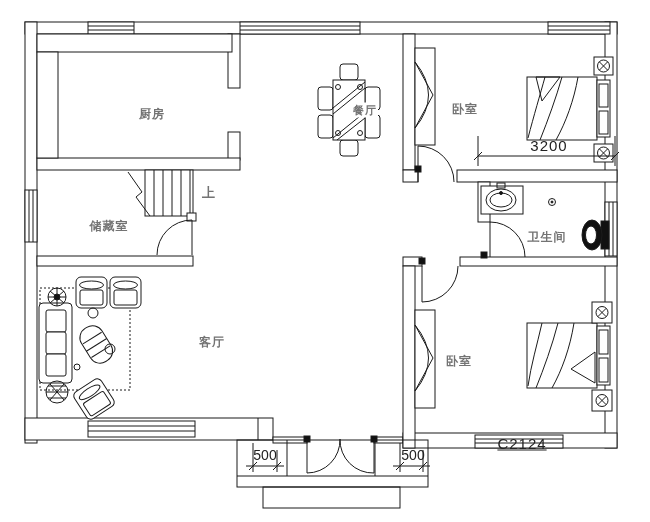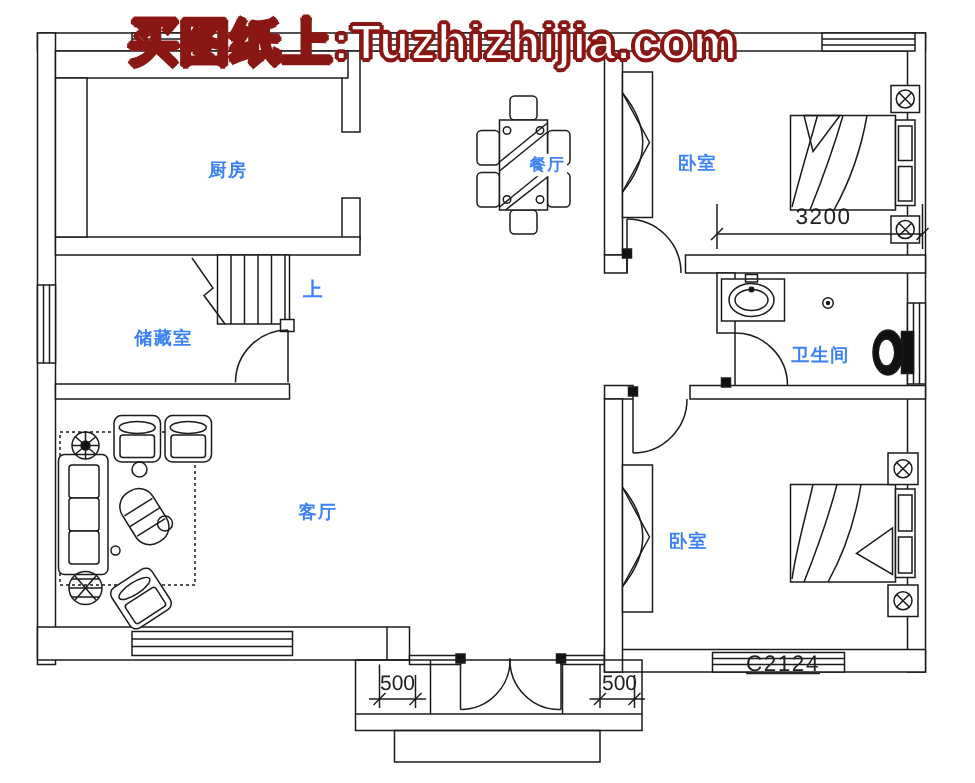--- a/index.html
+++ b/index.html
@@ -1,19 +1,19 @@
 <!DOCTYPE html>
 <html><head>
 <meta charset="utf-8">
 <style>
   html,body{margin:0;padding:0;background:#fff;}
   #stage{position:relative;width:650px;height:522px;background:#fff;overflow:hidden;
          font-family:"Liberation Sans", sans-serif;}
   #plan-svg{position:absolute;left:0;top:0;}
-  .lbl{position:absolute;transform:translate(-50%,-50%);color:#3b82f6;font-size:12px;
+  .lbl{position:absolute;transform:translate(-50%,-50%);color:#737373;font-size:12px;
        font-weight:bold;white-space:nowrap;letter-spacing:1px;}
   .lbl.dining{background:#fff;padding:0 1px;font-size:11px;}
   .dim{position:absolute;transform:translate(-50%,-50%);color:#222;font-size:14px;
        font-family:"Liberation Sans", sans-serif;white-space:nowrap;}
   .dim.big{font-size:15px;letter-spacing:1px;}
   #watermark{position:absolute;left:86px;top:6px;width:540px;
        font-size:33px;font-weight:bold;letter-spacing:1px;color:#fff;
        -webkit-text-stroke:1.5px #8a1713;
        text-shadow:-2px 0 #8a1713,2px 0 #8a1713,0 -2px #8a1713,0 2px #8a1713,
                    -1px -1px #8a1713,1px 1px #8a1713,1px -1px #8a1713,-1px 1px #8a1713;
@@ -314,14 +314,13 @@
   <span class="lbl" style="left:547px;top:237px;text-align:right;">卫生间</span>
   <span class="lbl" style="left:212px;top:342px;">客厅</span>
   <span class="lbl" style="left:459px;top:361px;">卧室</span>
   <span class="lbl" style="left:209px;top:193px;font-size:13px;">上</span>
 
   <span class="dim big" style="left:549px;top:145px;">3200</span>
   <span class="dim" style="left:265px;top:455px;">500</span>
   <span class="dim" style="left:413px;top:455px;">500</span>
   <span class="dim big" style="left:522px;top:443px;text-decoration:underline;">C2124</span>
 
-  <div id="watermark">买图纸上:Tuzhizhijia.com</div>
 </div>
 
 </body></html>

